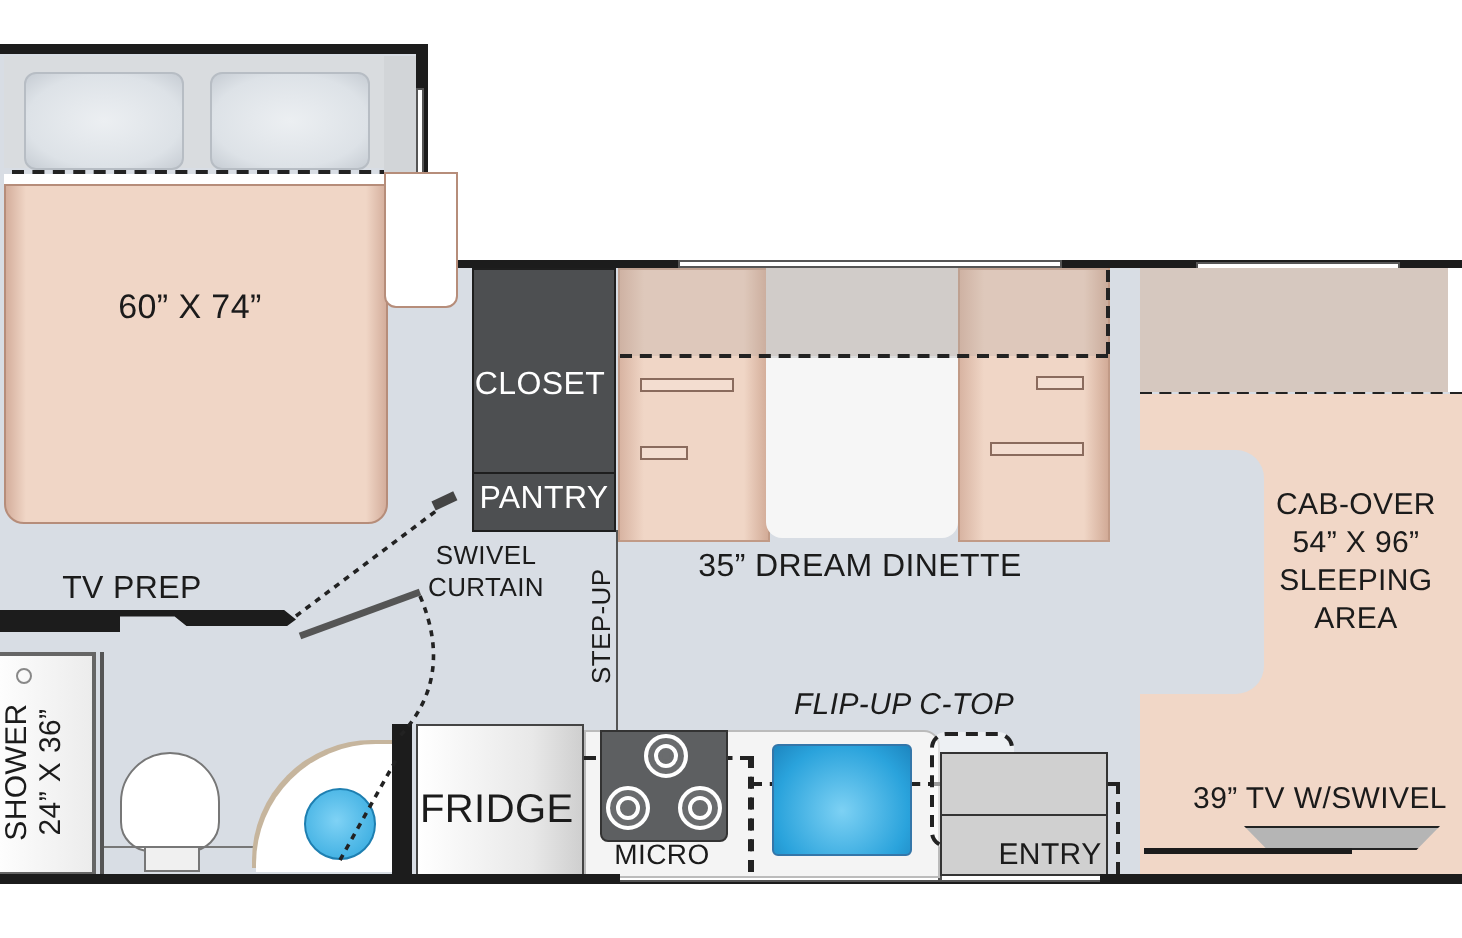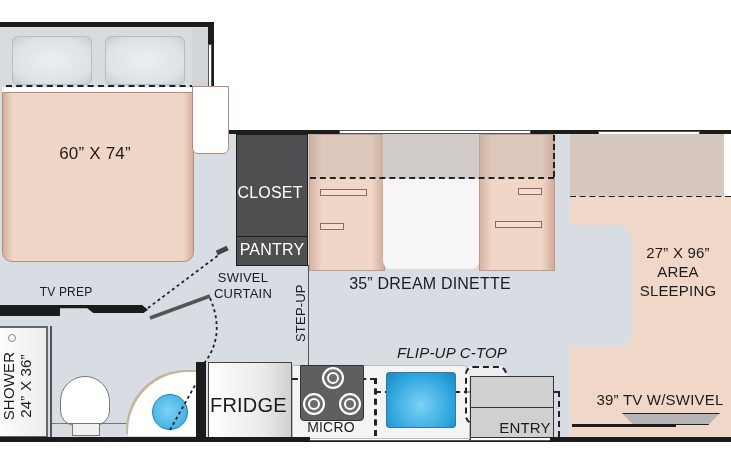--- a/index.html
+++ b/index.html
@@ -65,31 +65,32 @@
 <div class="abs belt" style="left:518px;top:188px;width:22px;"></div>
 <div class="abs belt" style="left:495px;top:221px;width:45px;"></div>
 <div class="lbl" style="left:330px;top:274px;width:200px;font-size:16px;">35” DREAM DINETTE</div>
 
 <div class="abs" style="left:570px;top:134px;width:161px;height:62px;background:#d6c8bf;"></div>
 <div class="abs" style="left:724px;top:134px;width:7px;height:62px;background:#fff;"></div>
 <div class="abs dash-h" style="left:570px;top:196px;width:161px;"></div>
 <div class="abs cab-peach" style="left:570px;top:197px;width:161px;height:240px;"></div>
 <div class="abs floor" style="left:560px;top:225px;width:72px;height:122px;border-radius:0 14px 14px 0;"></div>
 <div class="lbl" style="left:628px;top:243px;width:100px;font-size:15px;line-height:19px;">
-  <div>27” X 96”</div>
+  <div>CAB-OVER</div>
+  <div>54” X 96”</div>
+  <div>SLEEPING</div>
   <div>AREA</div>
-  <div>SLEEPING</div>
 </div>
 <div class="lbl" style="left:590px;top:391px;width:140px;font-size:15px;">39” TV W/SWIVEL</div>
 <div class="abs" style="left:622px;top:413px;width:96px;height:10px;background:#b5b5b5;border:1px solid #222;clip-path:polygon(0 0,100% 0,88% 100%,12% 100%);"></div>
 <div class="abs wall" style="left:572px;top:424px;width:104px;height:3px;"></div>
 
 <div class="abs wall" style="left:0;top:305px;width:148px;height:8px;clip-path:polygon(0 0,96% 0,100% 60%,97% 100%,63% 100%,59% 40%,0 40%);"></div>
 <div class="abs wall" style="left:0;top:308px;width:60px;height:8px;"></div>
-<div class="lbl" style="left:26px;top:285px;width:80px;font-size:12px;">TV PREP</div>
+<div class="lbl" style="left:26px;top:285px;width:80px;font-size:16px;">TV PREP</div>
 <div class="abs" style="left:0;top:326px;width:46px;height:108px;background:linear-gradient(90deg,#fdfdfd,#ececec);border:2px solid #666;border-left:none;"></div>
 <div class="abs" style="left:8px;top:334px;width:6px;height:6px;border:1.5px solid #888;border-radius:50%;"></div>
 <div class="lbl" style="left:-38px;top:369px;width:110px;font-size:15px;transform:rotate(-90deg);line-height:17px;">
   <div>SHOWER</div>
   <div>24” X 36”</div>
 </div>
 <div class="abs" style="left:50px;top:326px;width:2px;height:112px;background:#555;"></div>
 <div class="abs" style="left:60px;top:376px;width:48px;height:48px;background:#fff;border:1.5px solid #777;border-radius:50% 50% 30% 30%;"></div>
 <div class="abs" style="left:72px;top:423px;width:26px;height:11px;background:#f0f0f0;border:1px solid #777;"></div>
 <div class="abs" style="left:52px;top:423px;width:80px;height:1px;background:#777;"></div>

